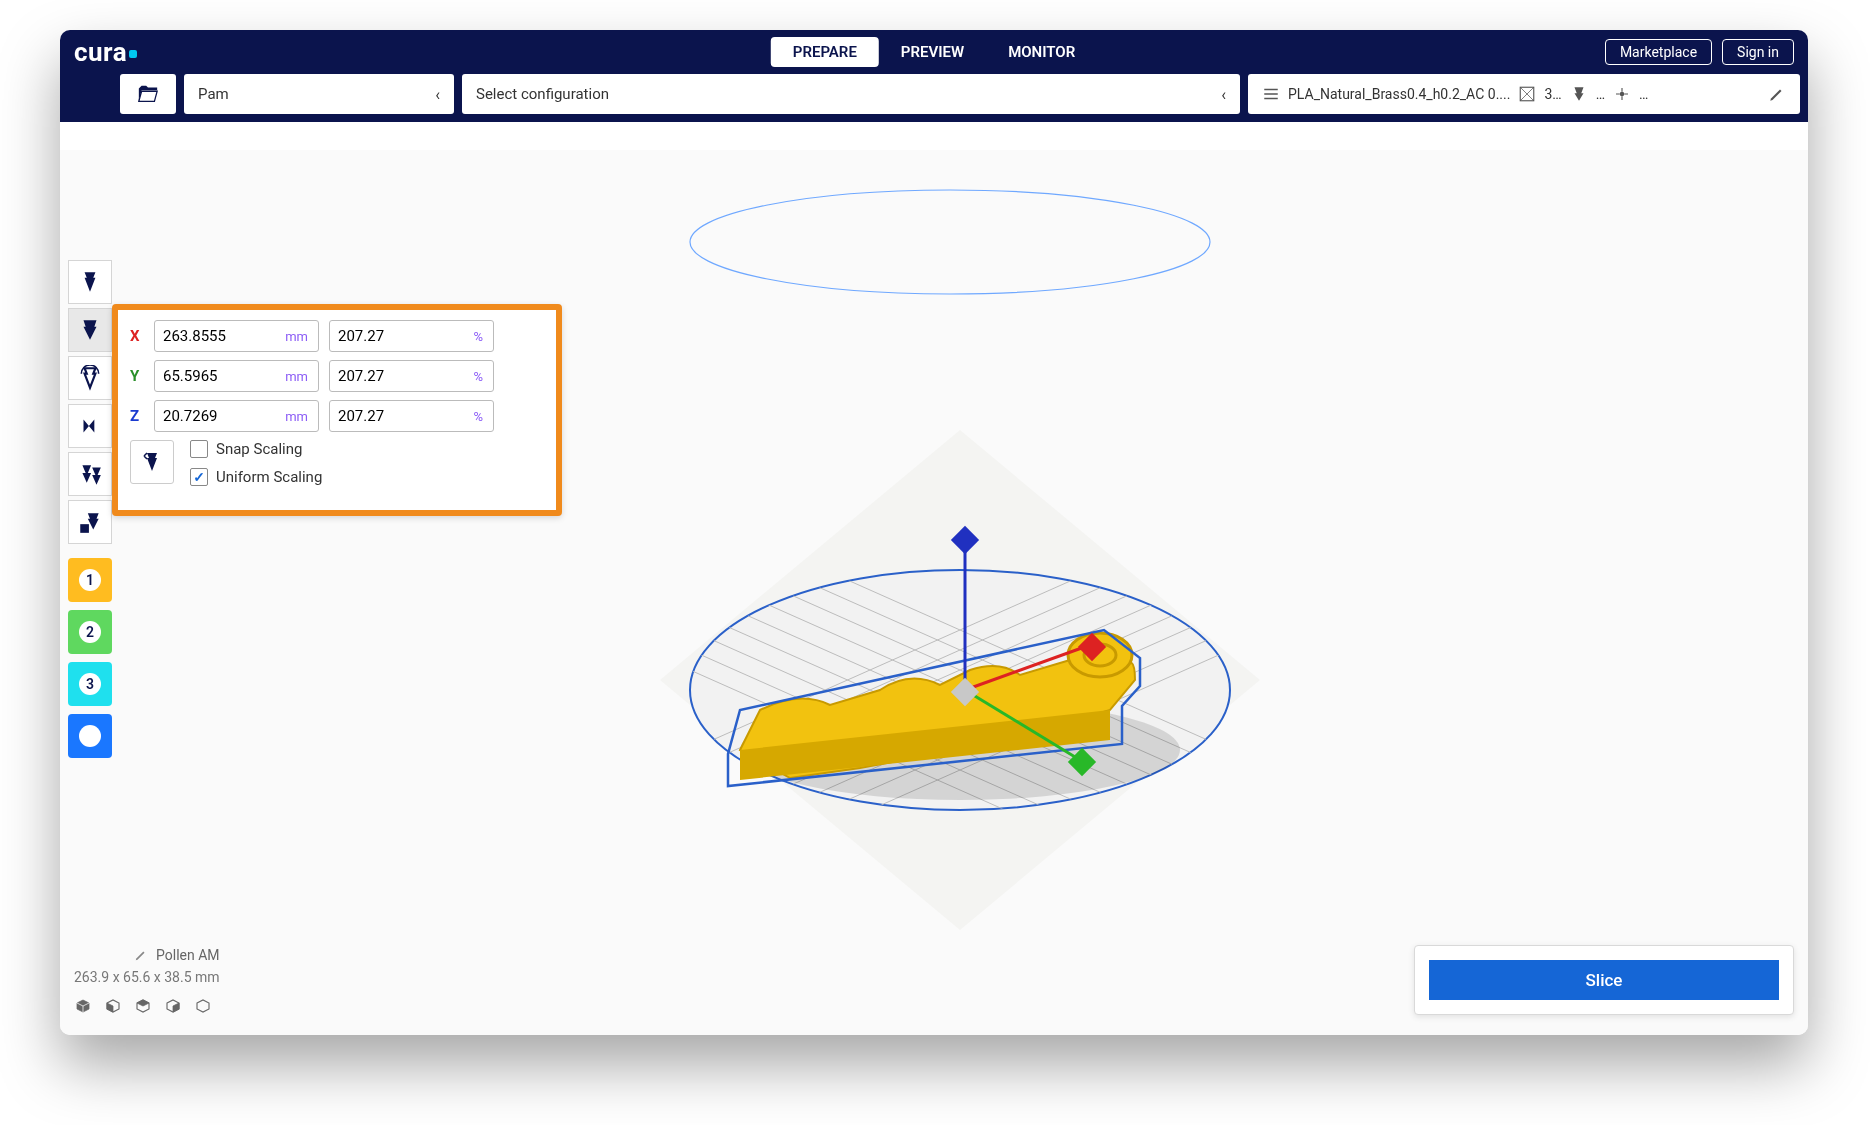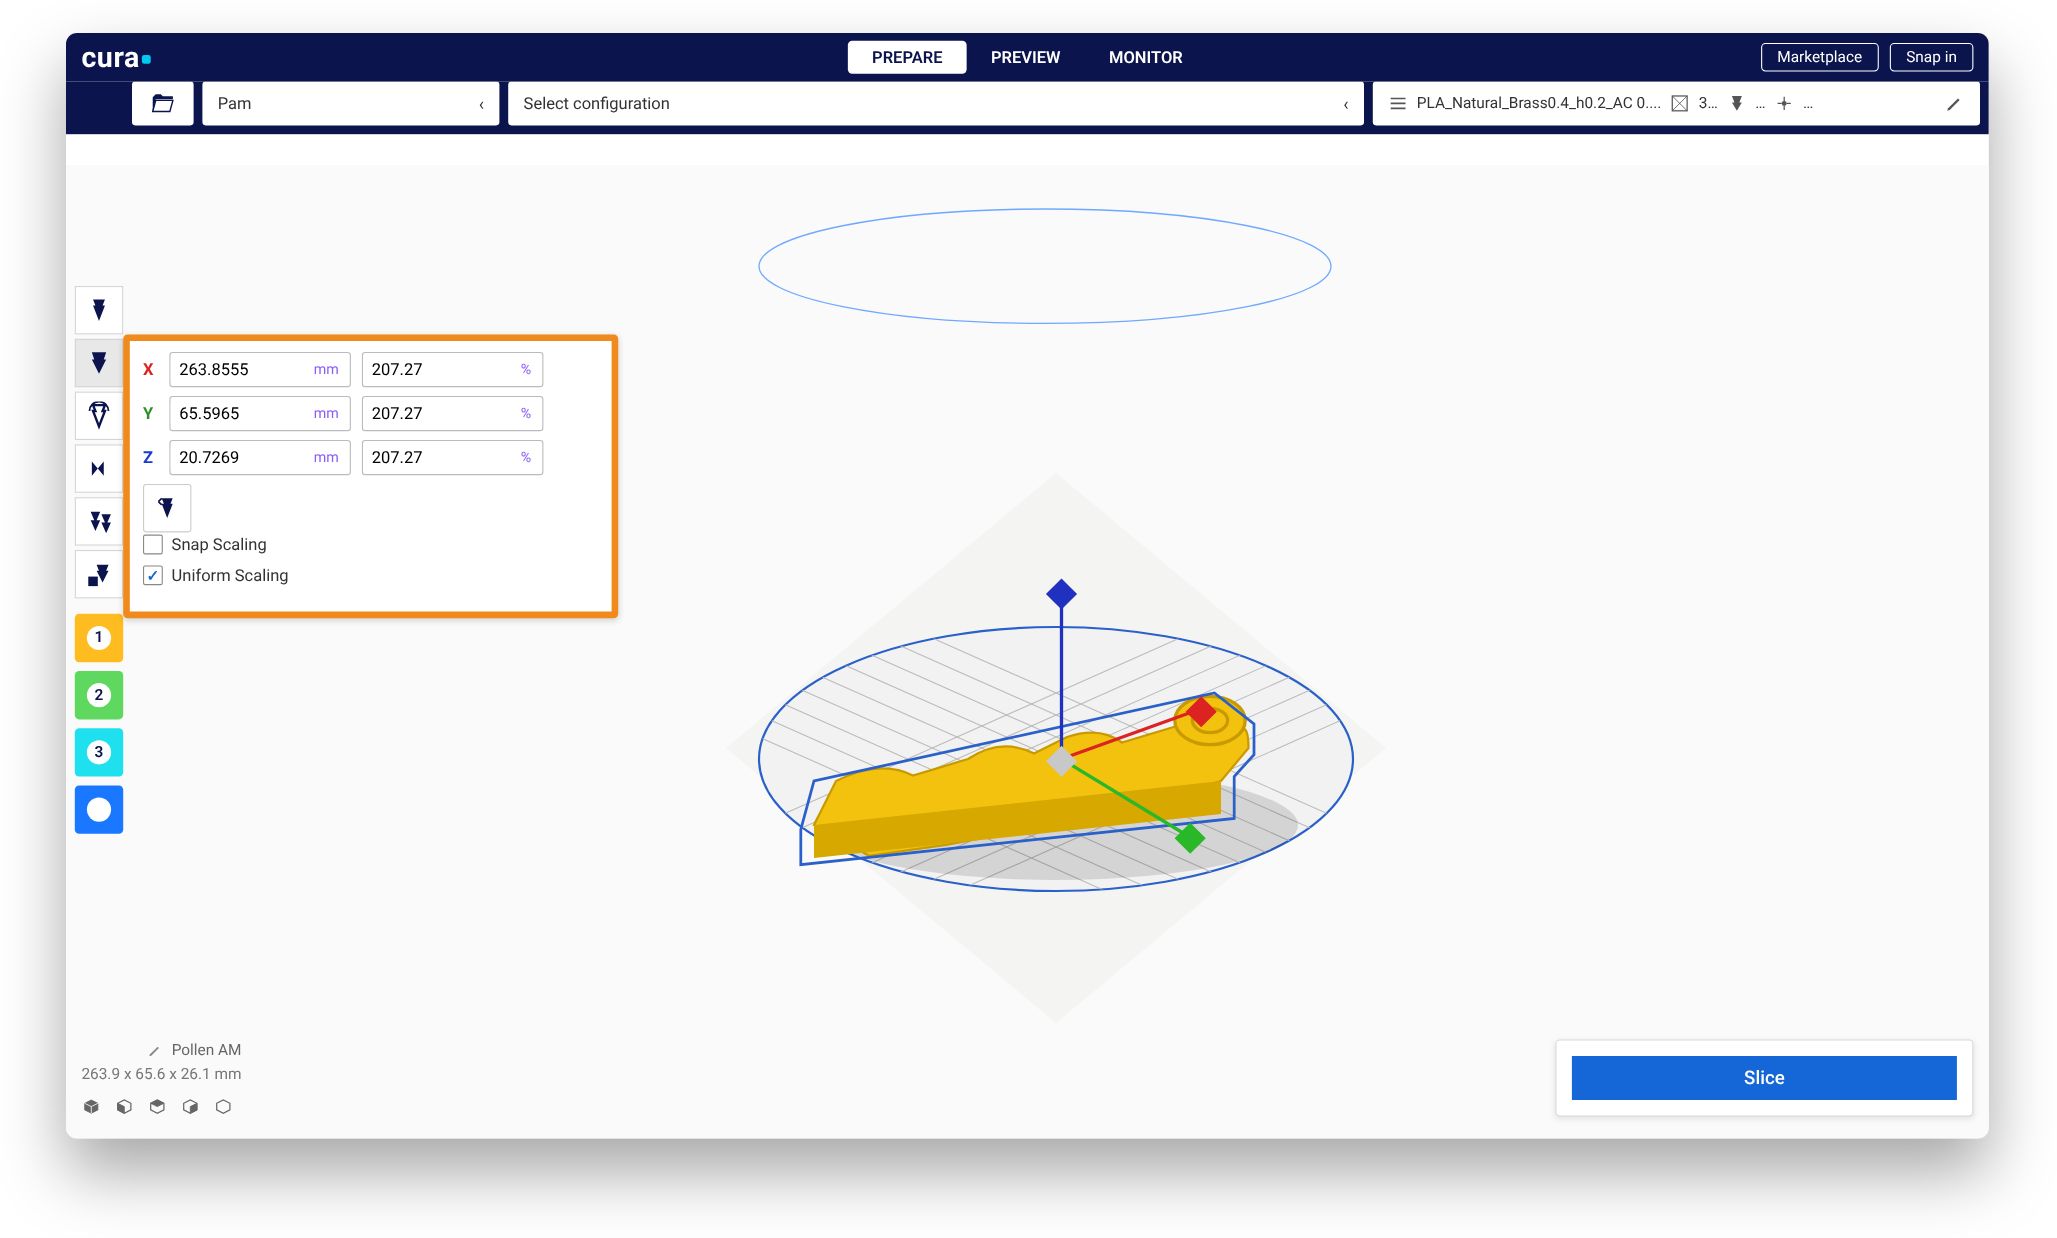--- a/index.html
+++ b/index.html
@@ -48,21 +48,21 @@
 
   
   .panel-wrap{position:absolute;left:52px;top:154px;border:6px solid #f08a1c;border-radius:4px;background:#fff;width:450px;padding:10px 12px 14px 12px;box-shadow:0 2px 6px rgba(0,0,0,.15);}
   .row-line{display:flex;align-items:center;gap:10px;margin-bottom:8px;}
   .axis-lab{width:14px;font-weight:700;font-size:15px;}
   .axis-x{color:#d22;} .axis-y{color:#2a902a;} .axis-z{color:#1a3bd0;}
   .inp-box{display:flex;align-items:center;border:1px solid #bbb;border-radius:3px;height:32px;overflow:hidden;}
   .inp-box input{border:none;outline:none;font-size:15px;padding:0 8px;width:100%;background:#fff;}
   .inp-mm{width:165px;} .inp-pct{width:165px;}
   .unit{font-size:13px;color:#8b5cf6;padding-right:10px;}
-  .opts-row{display:flex;gap:2px;margin-top:6px;align-items:flex-start;flex-direction:column;}
+  .opts-row{display:flex;gap:16px;margin-top:6px;align-items:flex-start;}
   .lock-ico{width:44px;height:44px;border:1px solid #ccc;border-radius:3px;display:flex;align-items:center;justify-content:center;}
   .lock-ico svg{width:24px;height:24px;fill:#0b144d;}
   .check-row{display:flex;align-items:center;gap:8px;font-size:15px;color:#333;margin-bottom:10px;}
   .chk{width:18px;height:18px;border:1px solid #888;border-radius:2px;display:flex;align-items:center;justify-content:center;}
   .chk.checked::after{content:"✓";color:#1566d6;font-size:14px;font-weight:700;}
 
   
   .footer-info{position:absolute;left:14px;bottom:20px;color:#777;font-size:14px;}
   .footer-info .objname{display:flex;align-items:center;gap:8px;margin-bottom:6px;color:#666;justify-content:flex-end;}
   .footer-info .dims{margin-bottom:12px;}
@@ -84,21 +84,21 @@
 
   <div class="topbar">
     <span class="logo"><span>cura</span><span class="logo-dot"></span></span>
     <div class="tabs-center">
       <div class="tab active">PREPARE</div>
       <div class="tab">PREVIEW</div>
       <div class="tab">MONITOR</div>
     </div>
     <div class="topbar-right">
       <button class="outline-btn">Marketplace</button>
-      <button class="outline-btn">Snap in</button>
+      <button class="outline-btn">Sign in</button>
     </div>
   </div>
 
   <div class="configbar">
     <div class="cfg-box cfg-open">
       <svg viewBox="0 0 24 24" width="26" height="22">
           <path fill="#0b144d" d="M2 6l3-3h5l2 2h10v3H5L2 20V6z"></path>
           <path fill="#fff" stroke="#0b144d" stroke-width="1.4" d="M2 20h17l3-11H5z"></path>
         </svg>
     </div>
@@ -297,21 +297,21 @@
       </div>
     </div>
 
     <div class="footer-info">
       <div class="objname">
         <svg width="14" height="14" viewBox="0 0 24 24">
             <path d="M3 21l3-1 12-12-2-2L4 18z" fill="#888"></path>
           </svg>
         <span>Pollen AM</span>
       </div>
-      <div class="dims">263.9 x 65.6 x 26.1  mm</div>
+      <div class="dims">263.9 x 65.6 x 38.5  mm</div>
       <div class="view-icons">
         <svg viewBox="0 0 24 24">
             <path d="M4 8l8-4 8 4v8l-8 4-8-4z" fill="#666"></path>
             <path d="M4 8l8 4 8-4M12 12v8" stroke="#fff" stroke-width="1"></path>
           </svg>
         <svg viewBox="0 0 24 24">
             <path d="M4 8l8-4 8 4v8l-8 4-8-4z" fill="none" stroke="#666" stroke-width="1.5"></path>
             <path d="M4 8l8 4v8l-8-4z" fill="#666"></path>
           </svg>
         <svg viewBox="0 0 24 24">

